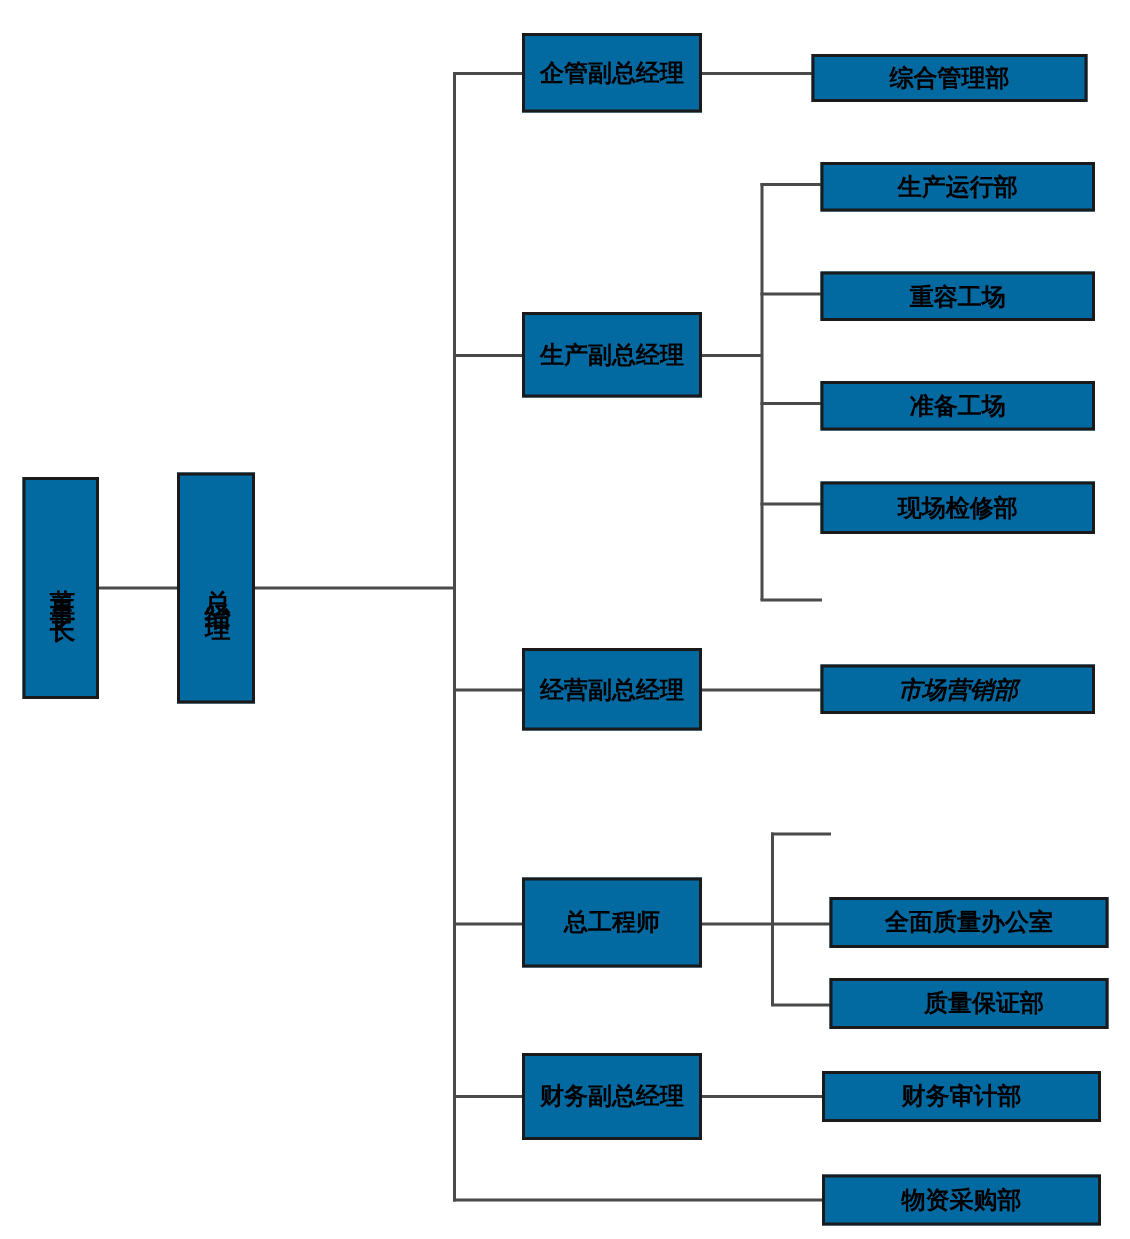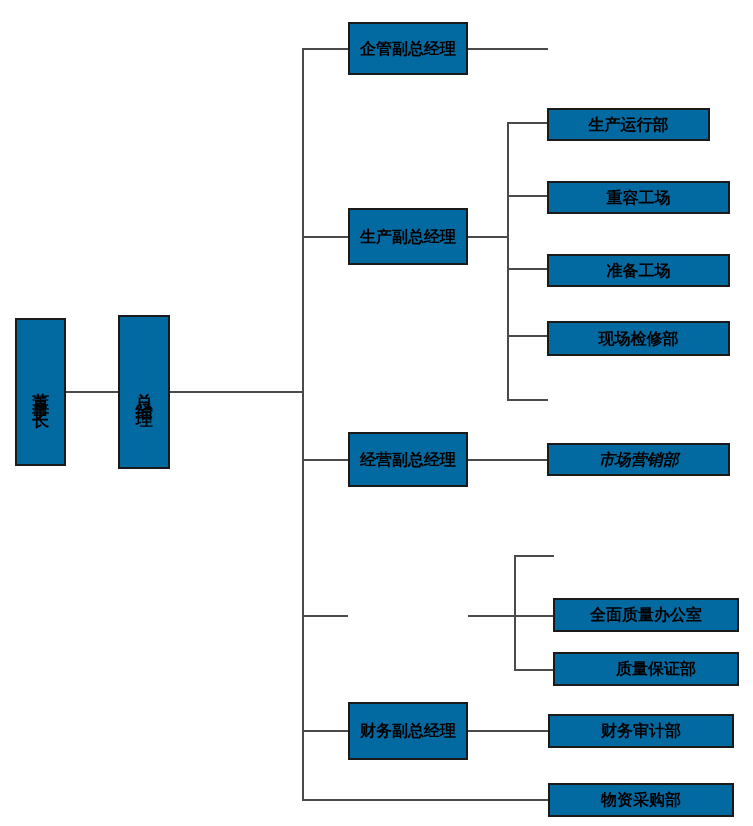--- a/index.html
+++ b/index.html
@@ -89,25 +89,27 @@
   <div class="node vertical" style="left:15px; top:318px; width:51px; height:148px;">董事长</div>
 
   <div class="node vertical" style="left:118px; top:315px; width:52px; height:154px;">总经理</div>
 
   <div class="node mid" style="left:348px; top:22px; width:120px; height:53px;">企管副总经理</div>
 
   <div class="node mid" style="left:348px; top:208px; width:120px; height:57px;">生产副总经理</div>
 
   <div class="node mid" style="left:348px; top:432px; width:120px; height:55px;">经营副总经理</div>
 
+  <div class="node mid" style="left:348px; top:585px; width:120px; height:60px;">总工程师</div>
 
   <div class="node mid" style="left:348px; top:702px; width:120px; height:58px;">财务副总经理</div>
 
+  <div class="node leaf" style="left:541px; top:36px; width:184px; height:32px;">综合管理部</div>
 
-  <div class="node leaf" style="left:547px; top:108px; width:163px; height:33px;">生产运行部</div>
+  <div class="node leaf" style="left:547px; top:108px; width:183px; height:33px;">生产运行部</div>
 
   <div class="node leaf" style="left:547px; top:181px; width:183px; height:33px;">重容工场</div>
 
   <div class="node leaf" style="left:547px; top:254px; width:183px; height:33px;">准备工场</div>
 
   <div class="node leaf" style="left:547px; top:321px; width:183px; height:35px;">现场检修部</div>
 
 
   <div class="node leaf" style="left:547px; top:443px; width:183px; height:33px;font-style:italic;">市场营销部</div>
 

